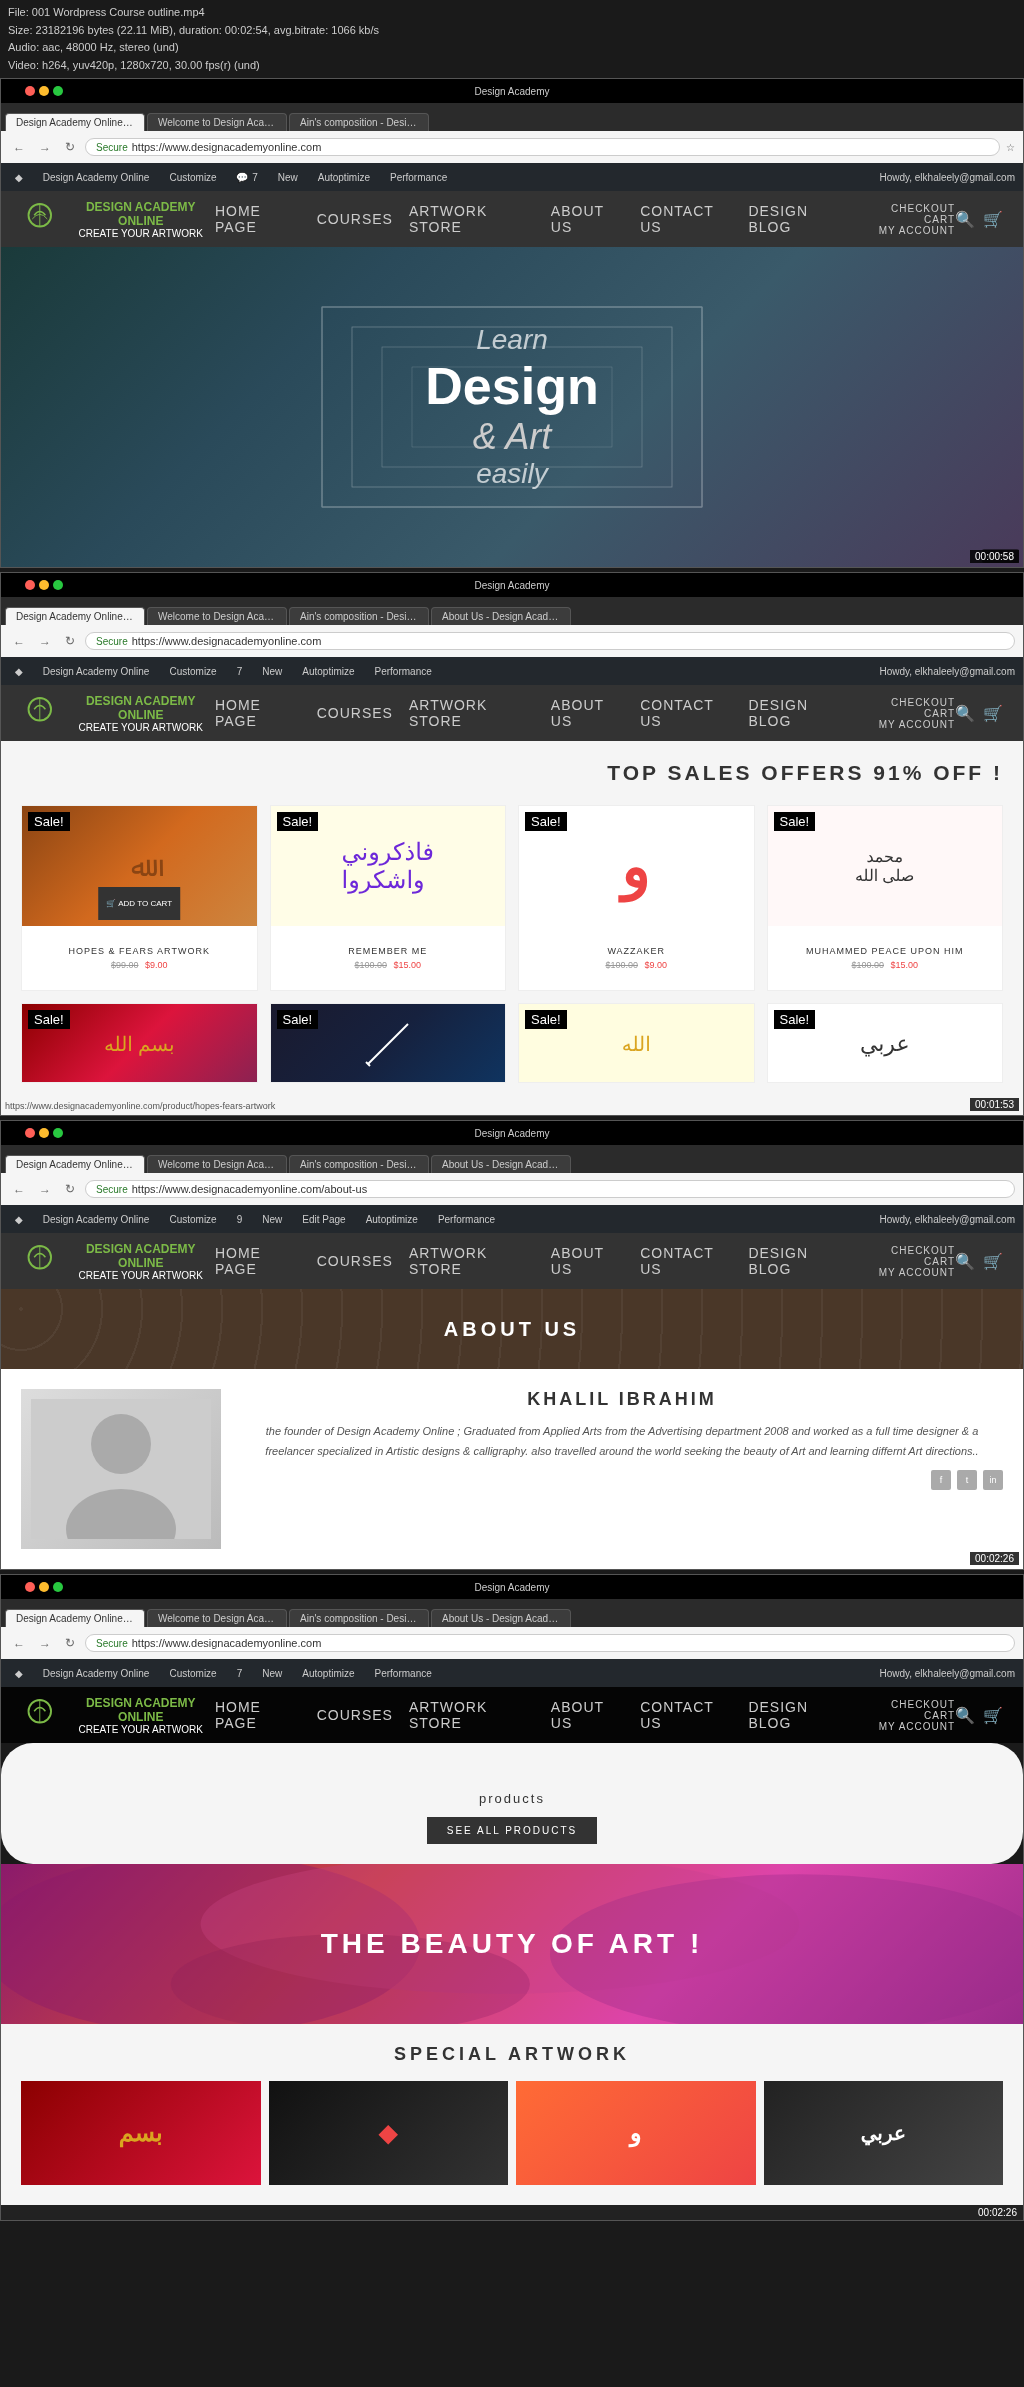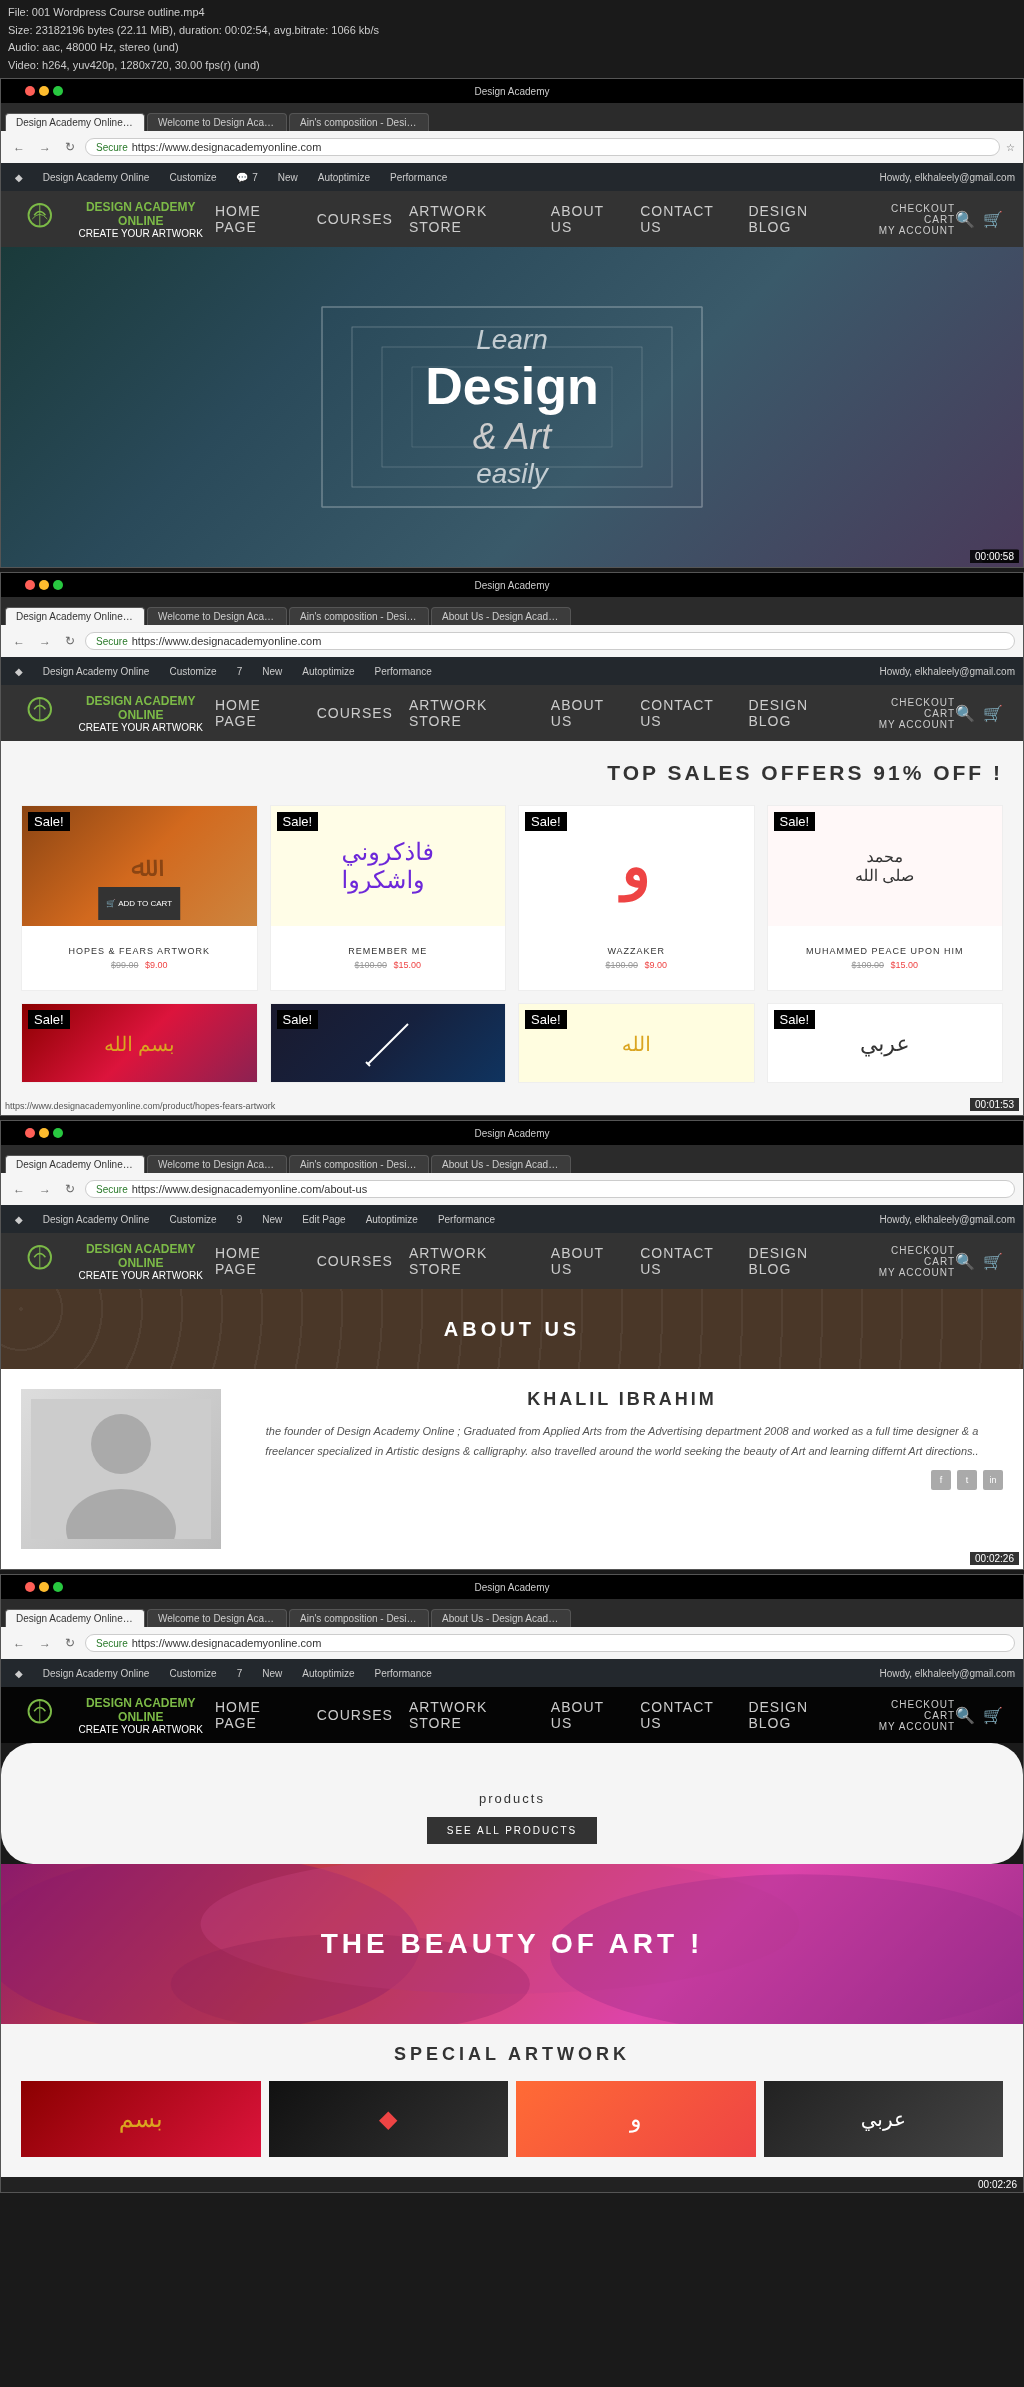--- a/index.html
+++ b/index.html
@@ -471,23 +471,24 @@
       text-transform: uppercase;
     }
 
     .special-grid {
       display: grid;
       grid-template-columns: repeat(4, 1fr);
       gap: 8px;
     }
 
     .special-item {
-      height: 76px;
+      height: 104px;
       background: #ddd;
       overflow: hidden;
+      font-weight: bold;
     }
 
     .special-item-1 { background: linear-gradient(135deg, #8B0000, #DC143C); }
     .special-item-2 { background: linear-gradient(135deg, #111, #333); }
     .special-item-3 { background: linear-gradient(135deg, #ff6b35, #e44); }
     .special-item-4 { background: linear-gradient(135deg, #222, #444); }
 
     
     .window-controls {
       display: flex;

